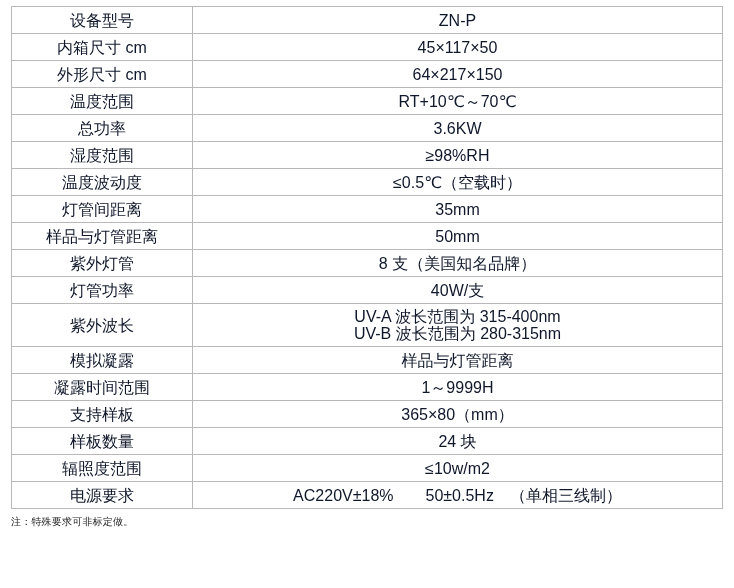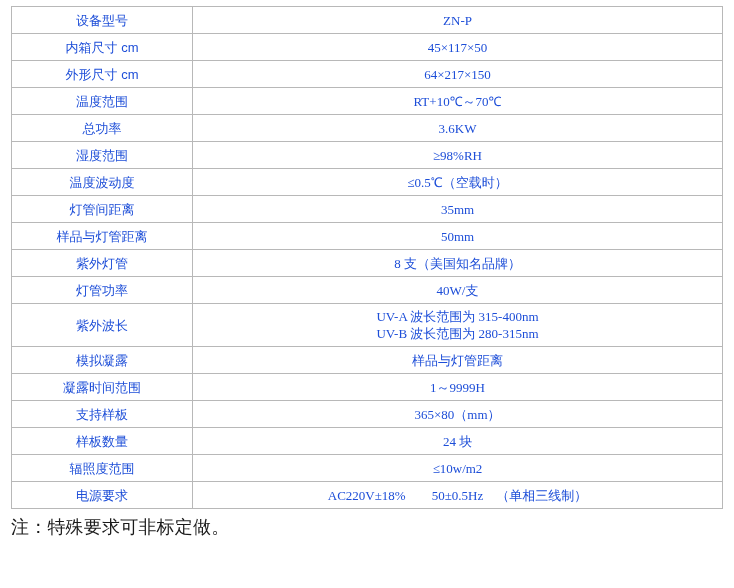--- a/index.html
+++ b/index.html
@@ -22,44 +22,43 @@
     padding: 0;
   }
   table.spec {
     border-collapse: collapse;
     width: 712px;
     margin: 6px 11px 0 11px;
     table-layout: fixed;
   }
   table.spec td {
     border: 1px solid #b8b8b8;
-    font-size: 13px;
+    font-size: 16px;
     line-height: 17px;
     text-align: center;
     vertical-align: middle;
     padding: 4px 2px;
     height: 18px;
-    color: #1d4ed8;
+    color: #0f172a;
   }
   td.label {
     width: 176px;
     font-size: 13.5px;
   }
   td.value {
     font-size: 13px;
   }
   td.value .line {
     display: block;
-    font-family: Liberation Serif, serif;
   }
   td.tall {
     height: 44px;
   }
   .footnote {
-    font-size: 18px;
+    font-size: 10px;
     margin: 6px 0 0 11px;
     color: #1a1a1a;
     letter-spacing: 0.2px;
   }
 </style>
 </head>
 <body>
 
 <div class="sheet">
 

